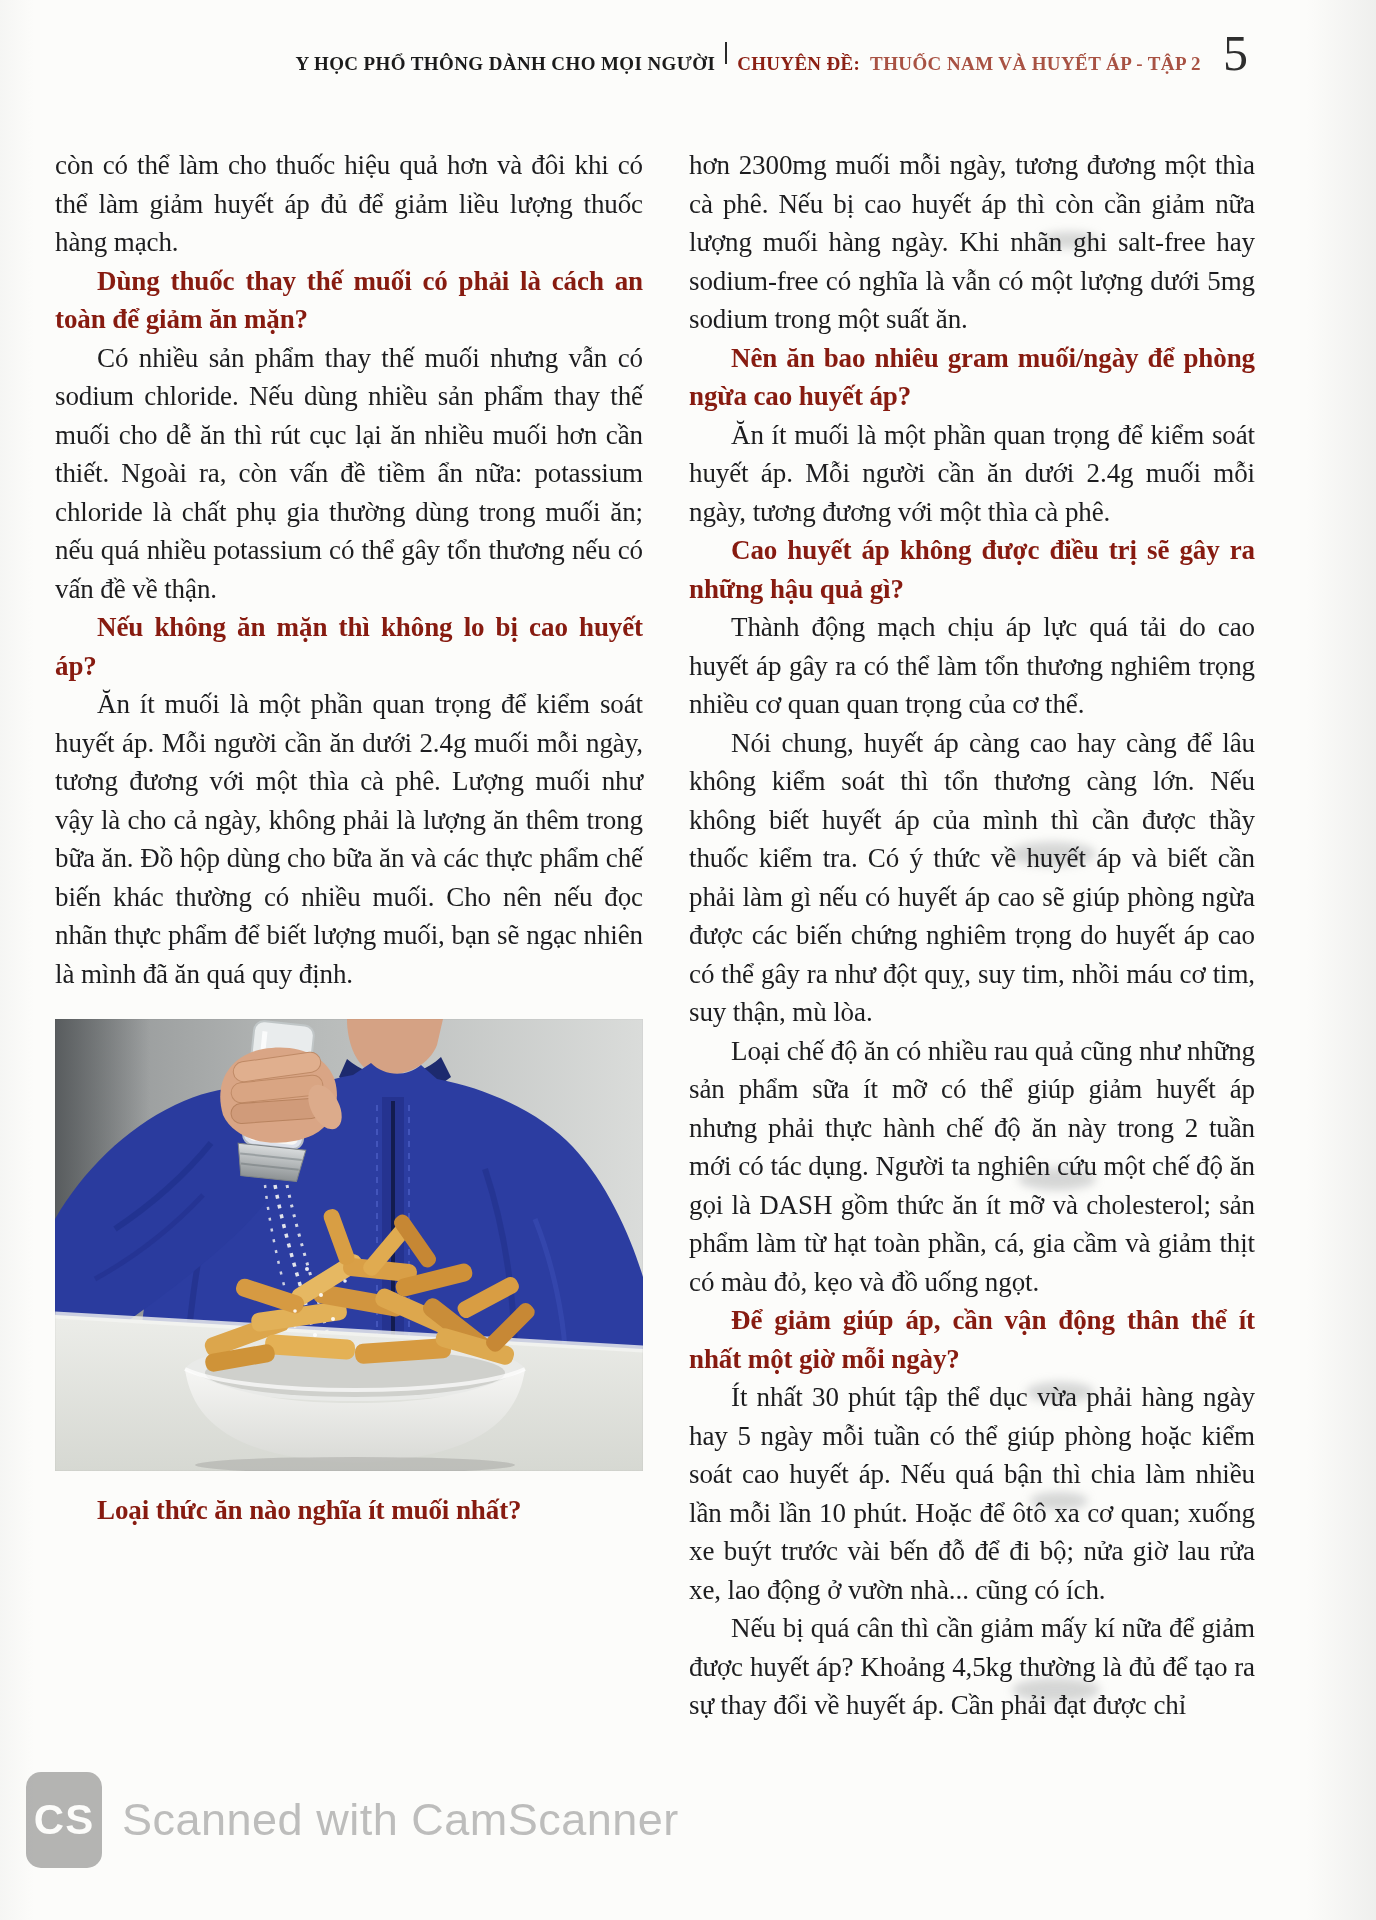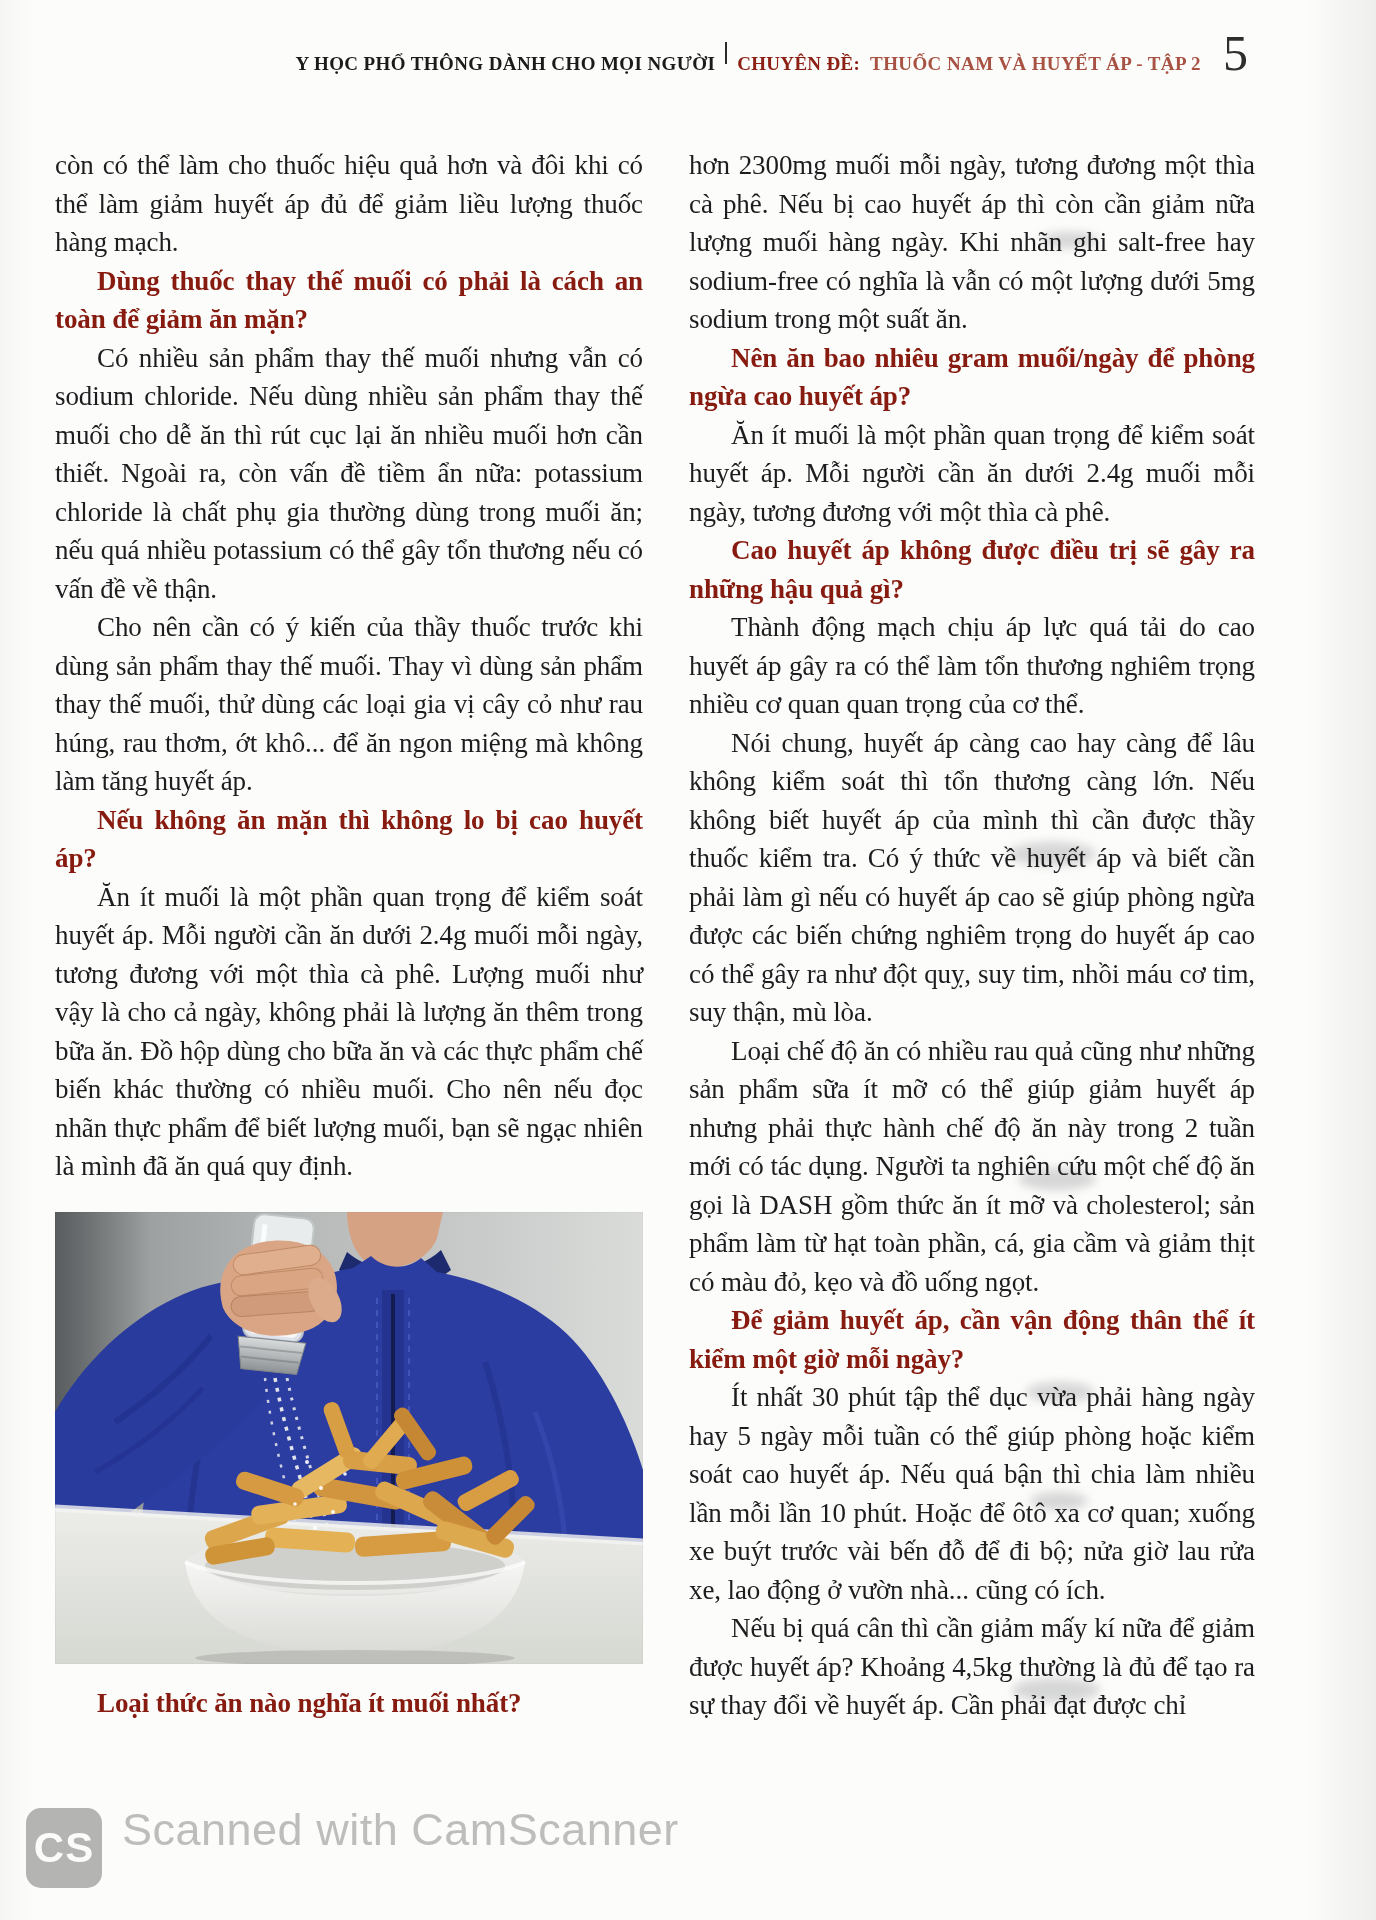--- a/index.html
+++ b/index.html
@@ -36,23 +36,23 @@
   .col p.indent{text-indent:42px;}
   .col h3{font-weight:700;color:#871b10;text-indent:42px;}
 
   
   .photo{width:588px;height:452px;margin:26px 0 20px 0;}
   .photo svg{display:block;width:100%;height:100%;}
 
   
   .watermark{position:absolute;left:26px;top:1772px;display:flex;align-items:center;gap:20px;
     mix-blend-mode:multiply;opacity:.85;}
-  .cs-logo{width:76px;height:80px;border-radius:15px;background:#a9a9a9;color:#ffffff;
+  .cs-logo{width:76px;height:96px;border-radius:15px;background:#a9a9a9;color:#ffffff;
     display:flex;align-items:center;justify-content:center;
-    font-family:"Liberation Sans",sans-serif;font-weight:700;font-size:42px;letter-spacing:1px;margin-top:36px;}
+    font-family:"Liberation Sans",sans-serif;font-weight:700;font-size:42px;letter-spacing:1px;}
   .wm-text{font-family:"Liberation Sans",sans-serif;font-size:45px;color:#b5b5b5;letter-spacing:.5px;white-space:nowrap;}
 </style>
 </head>
 <body>
 
 <div class="page">
 
   <div class="edge-shade-left"></div>
   <div class="edge-shade-right"></div>
   <div class="smudge" style="left:1040px;top:232px;width:58px;height:16px;"></div>
@@ -69,21 +69,20 @@
     <span class="topic-title">THUỐC NAM VÀ HUYẾT ÁP - TẬP 2</span>
     <span class="page-number">5</span>
   </div>
 
   <div class="columns">
 
     <div class="col col-left">
       <p>còn có thể làm cho thuốc hiệu quả hơn và đôi khi có thể làm giảm huyết áp đủ để giảm liều lượng thuốc hàng mạch.</p>
       <h3>Dùng thuốc thay thế muối có phải là cách an toàn để giảm ăn mặn?</h3>
       <p class="indent">Có nhiều sản phẩm thay thế muối nhưng vẫn có sodium chloride. Nếu dùng nhiều sản phẩm thay thế muối cho dễ ăn thì rút cục lại ăn nhiều muối hơn cần thiết. Ngoài ra, còn vấn đề tiềm ẩn nữa: potassium chloride là chất phụ gia thường dùng trong muối ăn; nếu quá nhiều potassium có thể gây tổn thương nếu có vấn đề về thận.</p>
-      <p class="indent">Cho nên cần có ý kiến của thầy thuốc trước khi dùng sản phẩm thay thế muối. Thay vì dùng sản phẩm thay thế muối, thử dùng các loại gia vị cây cỏ như rau húng, rau thơm, ớt khô... để ăn ngon miệng mà không làm tăng huyết áp.</p>
       <h3>Nếu không ăn mặn thì không lo bị cao huyết áp?</h3>
       <p class="indent">Ăn ít muối là một phần quan trọng để kiểm soát huyết áp. Mỗi người cần ăn dưới 2.4g muối mỗi ngày, tương đương với một thìa cà phê. Lượng muối như vậy là cho cả ngày, không phải là lượng ăn thêm trong bữa ăn. Đồ hộp dùng cho bữa ăn và các thực phẩm chế biến khác thường có nhiều muối. Cho nên nếu đọc nhãn thực phẩm để biết lượng muối, bạn sẽ ngạc nhiên là mình đã ăn quá quy định.</p>
 
       <figure class="photo" style="margin-left:0;margin-right:0;">
         <svg viewBox="0 0 588 452" xmlns="http://www.w3.org/2000/svg">
           <defs>
             <linearGradient id="wallG" x1="0" y1="0" x2="1" y2="0">
               <stop offset="0" stop-color="#8f9293"></stop>
                 <stop offset="0.45" stop-color="#b8bbba"></stop>
                 <stop offset="1" stop-color="#dadcda"></stop>
@@ -194,21 +193,21 @@
     </div>
 
     <div class="col col-right">
       <p>hơn 2300mg muối mỗi ngày, tương đương một thìa cà phê. Nếu bị cao huyết áp thì còn cần giảm nữa lượng muối hàng ngày. Khi nhãn ghi salt-free hay sodium-free có nghĩa là vẫn có một lượng dưới 5mg sodium trong một suất ăn.</p>
       <h3>Nên ăn bao nhiêu gram muối/ngày để phòng ngừa cao huyết áp?</h3>
       <p class="indent">Ăn ít muối là một phần quan trọng để kiểm soát huyết áp. Mỗi người cần ăn dưới 2.4g muối mỗi ngày, tương đương với một thìa cà phê.</p>
       <h3>Cao huyết áp không được điều trị sẽ gây ra những hậu quả gì?</h3>
       <p class="indent">Thành động mạch chịu áp lực quá tải do cao huyết áp gây ra có thể làm tổn thương nghiêm trọng nhiều cơ quan quan trọng của cơ thể.</p>
       <p class="indent">Nói chung, huyết áp càng cao hay càng để lâu không kiểm soát thì tổn thương càng lớn. Nếu không biết huyết áp của mình thì cần được thầy thuốc kiểm tra. Có ý thức về huyết áp và biết cần phải làm gì nếu có huyết áp cao sẽ giúp phòng ngừa được các biến chứng nghiêm trọng do huyết áp cao có thể gây ra như đột quỵ, suy tim, nhồi máu cơ tim, suy thận, mù lòa.</p>
       <p class="indent">Loại chế độ ăn có nhiều rau quả cũng như những sản phẩm sữa ít mỡ có thể giúp giảm huyết áp nhưng phải thực hành chế độ ăn này trong 2 tuần mới có tác dụng. Người ta nghiên cứu một chế độ ăn gọi là DASH gồm thức ăn ít mỡ và cholesterol; sản phẩm làm từ hạt toàn phần, cá, gia cầm và giảm thịt có màu đỏ, kẹo và đồ uống ngọt.</p>
-      <h3>Để giảm huyết áp, cần vận động thân thể ít kiểm một giờ mỗi ngày?</h3>
+      <h3>Để giảm giúp áp, cần vận động thân thể ít nhất một giờ mỗi ngày?</h3>
       <p class="indent">Ít nhất 30 phút tập thể dục vừa phải hàng ngày hay 5 ngày mỗi tuần có thể giúp phòng hoặc kiểm soát cao huyết áp. Nếu quá bận thì chia làm nhiều lần mỗi lần 10 phút. Hoặc để ôtô xa cơ quan; xuống xe buýt trước vài bến đỗ để đi bộ; nửa giờ lau rửa xe, lao động ở vườn nhà... cũng có ích.</p>
       <p class="indent">Nếu bị quá cân thì cần giảm mấy kí nữa để giảm được huyết áp? Khoảng 4,5kg thường là đủ để tạo ra sự thay đổi về huyết áp. Cần phải đạt được chỉ</p>
     </div>
 
   </div>
 
   <div class="watermark">
     <div class="cs-logo">CS</div>
     <div class="wm-text">Scanned with CamScanner</div>
   </div>

